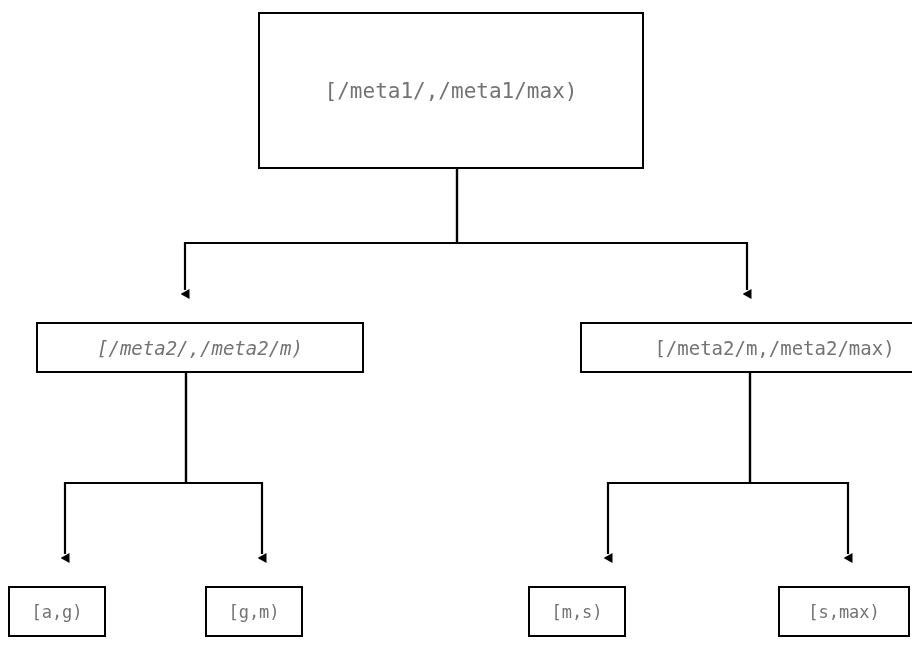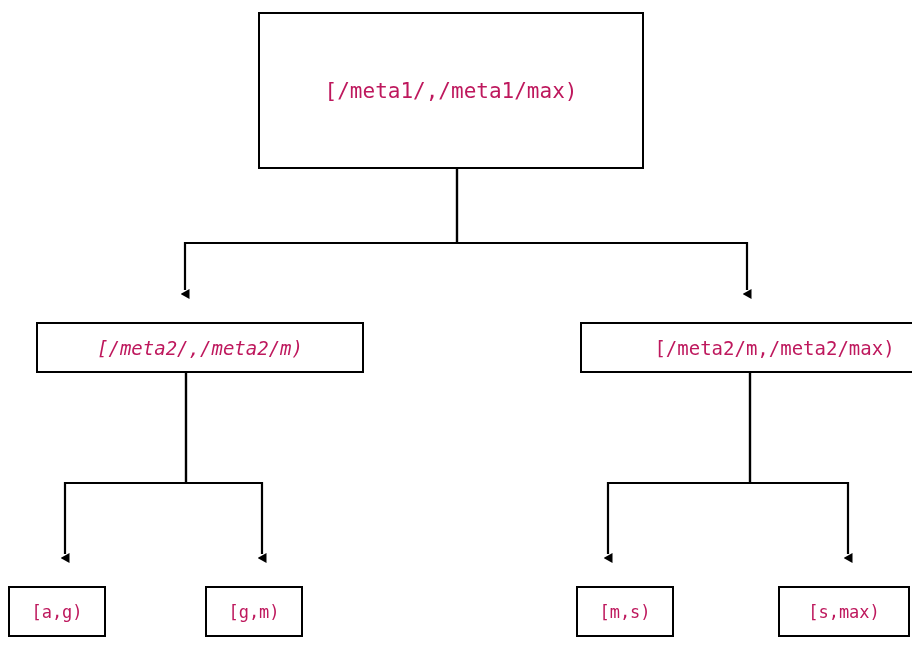--- a/index.html
+++ b/index.html
@@ -26,21 +26,21 @@
     pointer-events: none;
   }
   .node {
     position: absolute;
     box-sizing: border-box;
     background: #ffffff;
     border: 2px solid #000000;
     display: flex;
     align-items: center;
     justify-content: center;
-    color: #be185d;
+    color: #737373;
     font-family: "DejaVu Sans Mono", "Liberation Mono", monospace;
     white-space: pre;
     letter-spacing: 0px;
   }
   .node-root {
     left: 258px;
     top: 12px;
     width: 386px;
     height: 157px;
     font-size: 21px;
@@ -60,21 +60,21 @@
     height: 51px;
     font-size: 19px;
   }
   .node-leaf {
     top: 586px;
     height: 51px;
     font-size: 17px;
   }
   .leaf-ag   { left: 8px;   width: 98px; }
   .leaf-gm   { left: 205px; width: 98px; justify-content: center; }
-  .leaf-ms   { left: 576px; width: 98px; }
+  .leaf-ms   { left: 528px; width: 98px; }
   .leaf-smax { left: 778px; width: 132px; }
 </style>
 </head>
 <body>
 
 <div id="diagram-canvas">
 
   <svg id="connector-layer" width="912" height="652" viewBox="0 0 912 652">
     <defs>
       <marker id="arrowhead" markerWidth="10" markerHeight="9" refX="1" refY="4.5" orient="auto" markerUnits="userSpaceOnUse">

